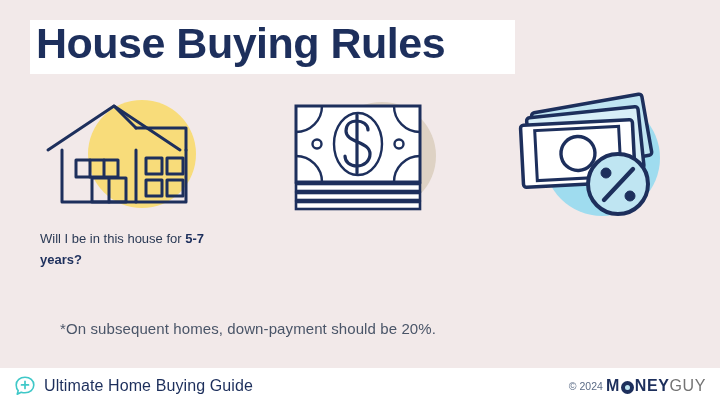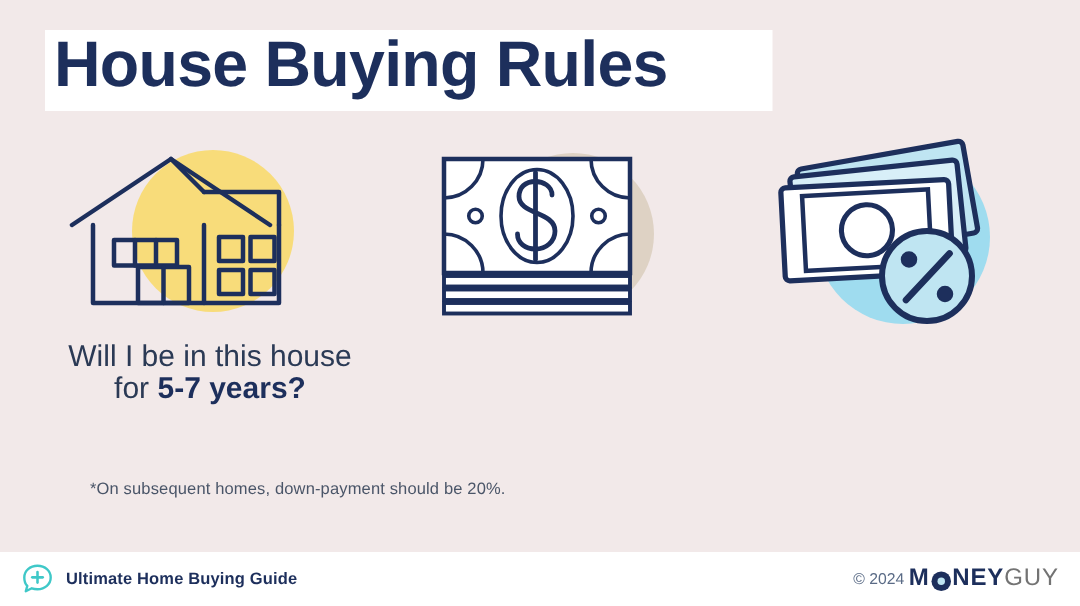--- a/index.html
+++ b/index.html
@@ -92,34 +92,33 @@
     left: 52px; top: 12px;
   }
   .icon-svg {
     position: absolute;
     left: 0; top: 0;
   }
 
   
   .caption {
     margin-top: 8px;
-    font-size: 20px;
+    font-size: 13px;
     line-height: 21px;
     color: #2b3a55;
     max-width: 200px;
-    text-align: center;
   }
   .caption b { font-weight: bold; color: #1d2f5c; }
 
   
   .footnote {
     position: absolute;
     left: 60px;
     top: 320px;
-    font-size: 11px;
+    font-size: 15px;
     color: #4a5568;
     letter-spacing: 0.1px;
   }
 
   
   .footer {
     position: absolute;
     left: 0;
     bottom: 0;
     width: 720px;
@@ -130,22 +129,22 @@
     justify-content: space-between;
     padding: 0 14px;
     box-sizing: border-box;
   }
   .footer-left {
     display: flex;
     align-items: center;
     gap: 8px;
   }
   .footer-label {
-    font-size: 11px;
-    font-weight: bold;
+    font-size: 16px;
+    font-weight: normal;
     color: #1d2f5c;
     letter-spacing: 0.1px;
   }
   .footer-right {
     display: flex;
     align-items: center;
     gap: 3px;
   }
   .copyright {
     font-size: 10.5px;

